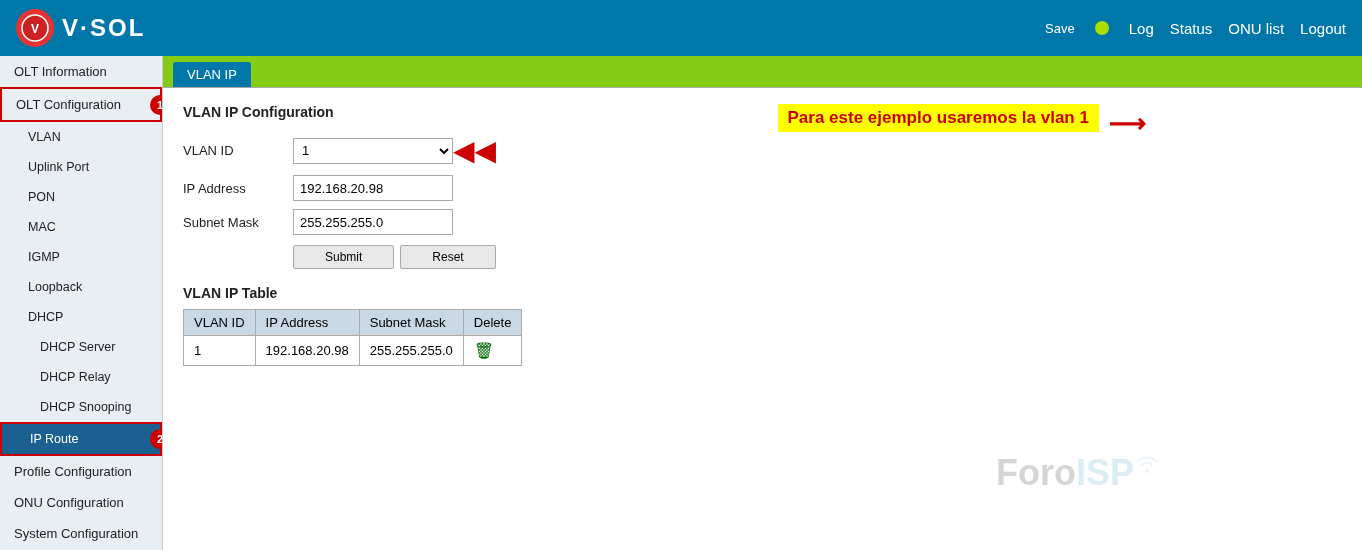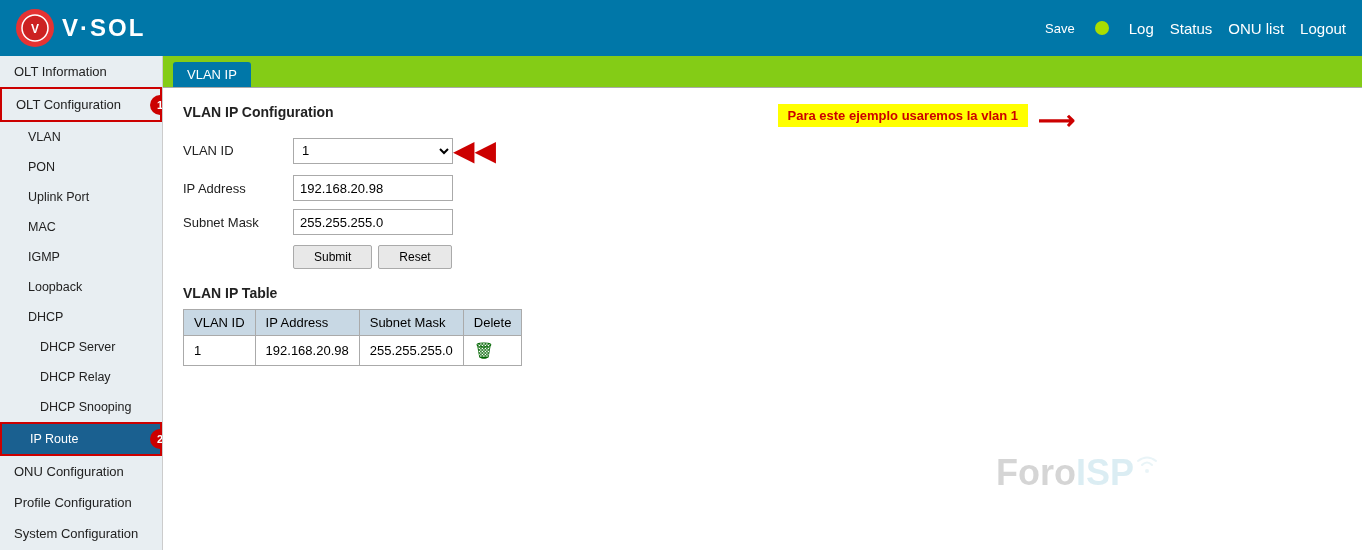--- a/index.html
+++ b/index.html
@@ -158,21 +158,21 @@
       background: white;
     }
 
     
     .btn-row {
       margin-top: 10px;
       margin-left: 110px;
       display: flex; gap: 6px;
     }
     .btn {
-      padding: 4px 20px;
+      padding: 4px 31px;
       font-size: 12px;
       border: 1px solid #aaa;
       background: #e8e8e8;
       cursor: pointer;
       border-radius: 2px;
     }
 
     
     .table-section-title {
       font-size: 14px; font-weight: bold; margin: 16px 0 8px 0; color: #222;
@@ -259,24 +259,24 @@
 
     <div class="sidebar-item highlighted" style="border:2px solid #cc0000; position:relative;">
       <span>OLT Configuration</span>
       <span class="badge">1</span>
     </div>
 
     <div class="sidebar-item sub">
       <span>VLAN</span>
     </div>
     <div class="sidebar-item sub">
+      <span>Uplink Port</span>
+    </div>
+    <div class="sidebar-item sub">
       <span>PON</span>
-    </div>
-    <div class="sidebar-item sub">
-      <span>Uplink Port</span>
     </div>
     <div class="sidebar-item sub">
       <span>MAC</span>
     </div>
     <div class="sidebar-item sub">
       <span>IGMP</span>
     </div>
     <div class="sidebar-item sub">
       <span>Loopback</span>
     </div>
@@ -292,24 +292,24 @@
     <div class="sidebar-item sub" style="padding-left:40px;">
       <span>DHCP Snooping</span>
     </div>
 
     <div class="sidebar-item sub active" style="border:2px solid #cc0000; position:relative;">
       <span>IP Route</span>
       <span class="badge">2</span>
     </div>
 
     <div class="sidebar-item">
+      <span>Profile Configuration</span>
+    </div>
+    <div class="sidebar-item">
       <span>ONU Configuration</span>
-    </div>
-    <div class="sidebar-item">
-      <span>Profile Configuration</span>
     </div>
     <div class="sidebar-item">
       <span>System Configuration</span>
     </div>
   </div>
 
   <div class="main main-wrapper">
     <div class="tab-bar">
       <div class="tab">VLAN IP</div>
     </div>
@@ -340,21 +340,21 @@
             <input class="form-input" type="text" value="255.255.255.0" style="">
           </div>
 
           <div class="btn-row">
             <button class="btn">Submit</button>
             <button class="btn">Reset</button>
           </div>
         </div>
 
         <div class="annotation-area">
-          <span class="annotation" style="background:#ffff00; padding:4px 10px; color:#cc0000; font-size:13px; font-weight:bold; border:none;">Para este ejemplo usaremos la vlan 1</span>
+          <span class="annotation" style="background:#ffff00; padding:4px 10px; color:#cc0000; font-size:17px; font-weight:bold; border:none;">Para este ejemplo usaremos la vlan 1</span>
           <span style="margin-left:10px; color:#cc0000; font-size:26px; font-weight:bold;">⟶</span>
         </div>
       </div>
 
       <div class="table-section-title">VLAN IP Table</div>
       <table class="data-table">
         <thead>
           <tr>
             <th>VLAN ID</th>
             <th>IP Address</th>

